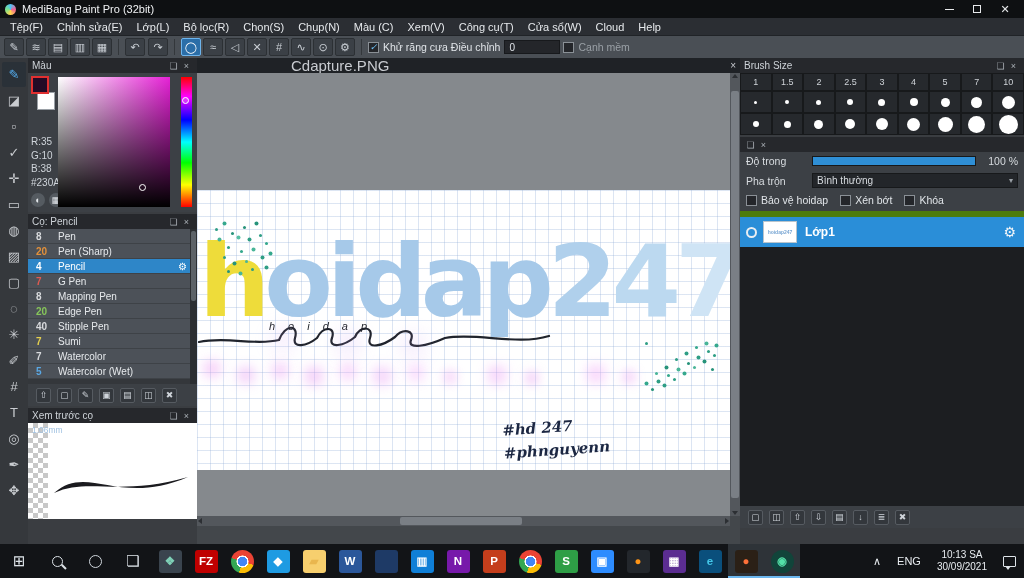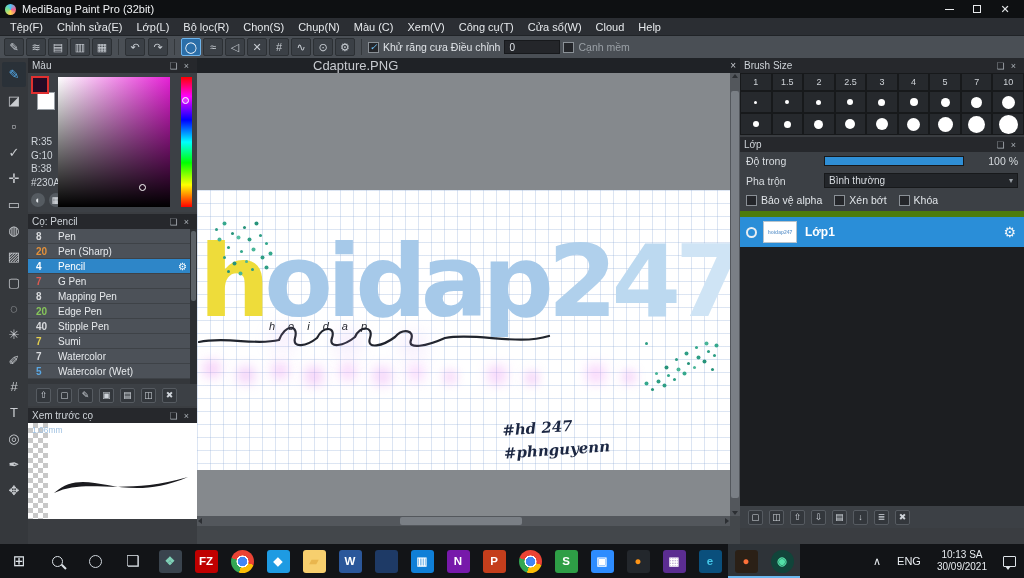--- a/index.html
+++ b/index.html
@@ -79,21 +79,21 @@
   .preview-panel{height:111px;flex:none}
   .preview-body{flex:1;position:relative;background:#3c4045}
   .psize{position:absolute;left:4px;top:2px;font-size:8.5px;color:#9fc0e0;z-index:3}
   .checker{position:absolute;left:0;top:0;bottom:0;width:20px;background:conic-gradient(#c8c8c8 25%,#fff 0 50%,#c8c8c8 0 75%,#fff 0);background-size:10px 10px;z-index:1}
   .pwhite{position:absolute;left:20px;right:0;top:0;bottom:0;background:#fff;z-index:2}
   .pwhite svg{position:absolute;left:0;top:12px}
 
   
   .canvas-area{flex:1;position:relative;background:#43474b;min-width:0}
   .tabbar{position:absolute;left:0;right:0;top:0;height:15px;background:#1f2226;display:flex;align-items:center}
-  .doc-tab{margin-left:108px;font-size:13px;color:#c8cbd0;padding:0 8px}
+  .doc-tab{margin-left:86px;font-size:15px;color:#c8cbd0;padding:0 8px}
   .tab-close{position:absolute;right:4px;font-size:10px;color:#c8cbd0}
   .viewport{position:absolute;left:0;right:10px;top:15px;bottom:28px;background:#85898d;overflow:hidden}
   .artboard{position:absolute;left:0;width:100%;top:117px;height:280px;background-color:#fff;background-image:linear-gradient(rgba(140,170,215,.30) 1px,transparent 1px),linear-gradient(90deg,rgba(140,170,215,.30) 1px,transparent 1px);background-size:13px 13px;overflow:hidden}
   .art-title{position:absolute;left:2px;top:42px;font-family:"DejaVu Sans",sans-serif;font-weight:800;font-size:100px;letter-spacing:-6px;line-height:1;white-space:nowrap}
   .scribble{position:absolute;left:0;top:126px}
   .blobs{position:absolute;left:0;top:0;width:2px;height:2px;border-radius:50%;
     box-shadow:14px 178px 12px 7px rgba(233,140,240,.42),48px 184px 12px 7px rgba(224,130,236,.38),82px 180px 12px 7px rgba(236,150,242,.42),116px 185px 12px 8px rgba(228,136,238,.38),150px 181px 12px 7px rgba(240,156,244,.40),184px 185px 12px 8px rgba(230,142,240,.36),218px 182px 12px 7px rgba(242,160,246,.38),252px 186px 10px 6px rgba(233,146,240,.32),299px 184px 12px 8px rgba(236,150,242,.40),334px 187px 10px 6px rgba(228,140,238,.34),398px 183px 12px 8px rgba(240,156,244,.40),431px 186px 10px 6px rgba(233,146,240,.34),150px 152px 18px 10px rgba(205,155,242,.22),85px 148px 18px 10px rgba(210,162,244,.20),215px 154px 18px 10px rgba(205,155,242,.20)}
   .speckle-a{position:absolute;left:18px;top:38px;width:3px;height:3px;border-radius:50%;background:#2f9e85;
     box-shadow:8px -6px 0 .5px #35a88d,16px 4px 0 0 #27937a,3px 10px 0 .5px #49b598,12px 18px 0 0 #2f9e85,22px 8px 0 .5px #57bfa4,28px -2px 0 0 #27937a,33px 10px 0 .5px #2f9e85,25px 22px 0 0 #35a88d,37px 20px 0 .5px #49b598,44px 6px 0 0 #2f9e85,40px -6px 0 .5px #27937a,50px 14px 0 0 #35a88d,46px 28px 0 .5px #2f9e85,30px 32px 0 0 #49b598,18px 34px 0 .5px #27937a,8px 28px 0 0 #2f9e85,54px 24px 0 .5px #35a88d,36px 40px 0 0 #2f9e85,24px 44px 0 .5px #49b598,12px 42px 0 0 #27937a,50px 38px 0 .5px #2f9e85}
   .speckle-b{position:absolute;left:448px;top:152px;width:3px;height:3px;border-radius:50%;background:#2f9e85;
@@ -115,21 +115,21 @@
   .rightcol{width:284px;display:flex;flex-direction:column;flex:none;background:#3a3d41;padding-bottom:14px}
   .size-panel{height:77px;flex:none}
   .size-grid{flex:1;background:#17191b;display:flex;flex-direction:column}
   .size-row{display:grid;grid-template-columns:repeat(9,1fr);flex:1}
   .size-row.nums{flex:0 0 18px}
   .scell{border:1px solid #17191b;background:#26292d;display:flex;align-items:center;justify-content:center;font-size:9px;color:#cfd3d8}
   .dot{background:#fff;border-radius:50%;display:block}
 
   .layer-panel{flex:1}
   .lbody{flex:1;display:flex;flex-direction:column}
-  .lrow{display:flex;align-items:center;gap:18px;padding:3px 6px;font-size:10.5px;color:#d8dce0}
+  .lrow{display:flex;align-items:center;gap:6px;padding:3px 6px;font-size:10.5px;color:#d8dce0}
   .llabel{width:60px;flex:none}
   .slider{flex:1;height:10px;background:#23262a;border:1px solid #17191b;position:relative}
   .slider .fill{position:absolute;left:0;top:0;bottom:0;width:100%;background:#2f8fd6;display:block}
   .lval{width:36px;text-align:right;flex:none}
   .dropdown{flex:1;height:15px;background:#23262a;border:1px solid #17191b;display:flex;align-items:center;padding:0 4px;font-size:10px;color:#d8dce0}
   .dropdown .darrow{margin-left:auto;font-size:8px;color:#9aa0a6}
   .checks{gap:12px}
   .layer-list{flex:1;background:#1c1e21;border-top:6px solid #4d7c0f;margin-top:2px;position:relative}
   .layer-row{height:30px;display:flex;align-items:center;padding:0 6px}
   .layer-row.selected{background:#2a8ed8}
@@ -506,21 +506,20 @@
               </span>
               <span class="scell">
                 <i class="dot" style="width: 19px; height: 19px;"></i>
               </span>
             </div>
         </div>
       </div>
 
       <div class="panel layer-panel">
         <div class="ptitle">
-          <span class="ptext">Lớp</span>
           <span class="picon">❏</span>
           <span class="picon">×</span>
         </div>
         <div class="lbody">
           <div class="lrow">
             <span class="llabel">Độ trong</span>
             <span class="slider">
                 <span class="fill"></span>
               </span>
             <span class="lval">100 %</span>
@@ -529,21 +528,21 @@
             <span class="llabel">Pha trộn</span>
             <span class="dropdown">
               <span>Bình thường</span>
               <span class="darrow">▾</span>
             </span>
           </div>
           <div class="lrow checks">
 
               <label class="check">
                 <span class="cbox"></span>
-                <span>Bảo vệ alpha</span>
+                <span>Bảo vệ hoidap</span>
               </label>
 
               <label class="check">
                 <span class="cbox"></span>
                 <span>Xén bớt</span>
               </label>
 
               <label class="check">
                 <span class="cbox"></span>
                 <span>Khóa</span>

